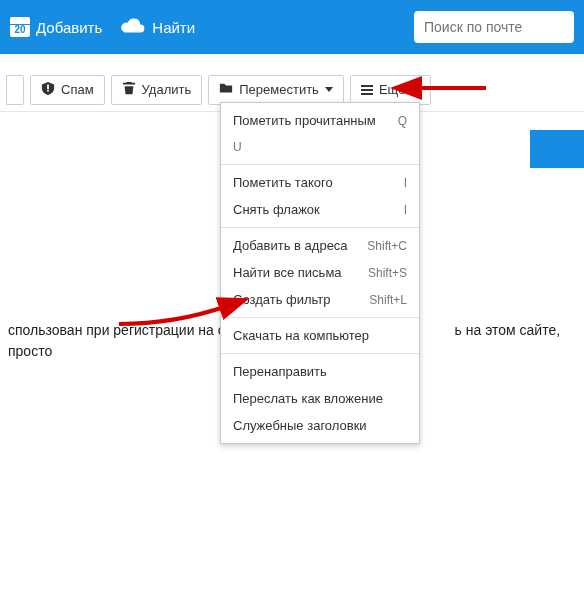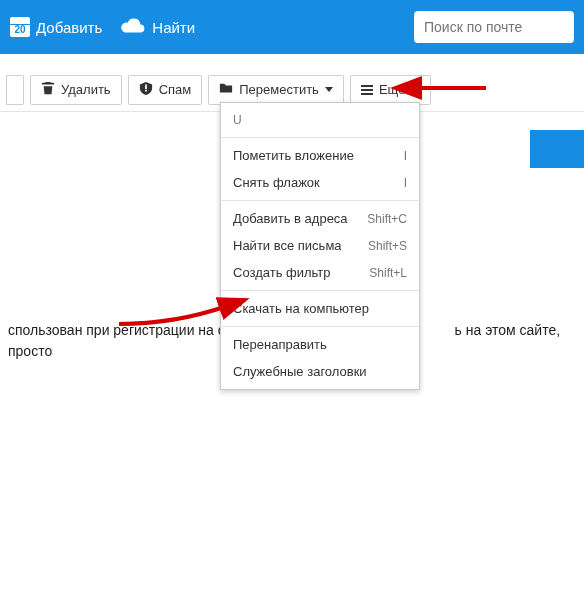--- a/index.html
+++ b/index.html
@@ -92,32 +92,32 @@
   </div>
 </div>
 
 <div class="toolbar">
   <button class="tbtn half-left">
     <span></span>
   </button>
   <button class="tbtn">
     <span>
       <svg viewBox="0 0 16 16" fill="#333">
-          <path d="M5 2V1h6v1h4v2H1V2h4zm-2 4h10l-1 9H4L3 6z"></path>
-        </svg>
-    </span>
-    <span>Удалить</span>
+          <path d="M8 1l7 3v4c0 4-3 7-7 8-4-1-7-4-7-8V4l7-3zm-1 3v5h2V4H7zm0 6v2h2v-2H7z"></path>
+        </svg>
+    </span>
+    <span>Спам</span>
   </button>
   <button class="tbtn">
     <span>
       <svg viewBox="0 0 16 16" fill="#333">
-          <path d="M8 1l7 3v4c0 4-3 7-7 8-4-1-7-4-7-8V4l7-3zm-1 3v5h2V4H7zm0 6v2h2v-2H7z"></path>
-        </svg>
-    </span>
-    <span>Спам</span>
+          <path d="M5 2V1h6v1h4v2H1V2h4zm-2 4h10l-1 9H4L3 6z"></path>
+        </svg>
+    </span>
+    <span>Удалить</span>
   </button>
   <button class="tbtn">
     <span>
       <svg viewBox="0 0 16 16" fill="#333">
           <path d="M1 3h5l2 2h7v8H1V3z"></path>
         </svg>
     </span>
     <span>Переместить</span>
     <span class="caret"></span>
   </button>
@@ -129,25 +129,29 @@
       </span>
     <span>Ещё</span>
     <span class="caret"></span>
   </button>
 </div>
 
 <div class="body-band"></div>
 
 <div class="menu" id="menu">
     <div class="mi">
+      <span>Пометить прочитанным</span>
+      <span class="short">Q</span>
+    </div>
+    <div class="mi">
       <span class="short">U</span>
     </div>
     <hr>
     <div class="mi">
-      <span>Пометить вложение</span>
+      <span>Пометить такого</span>
       <span class="short">I</span>
     </div>
     <div class="mi">
       <span>Снять флажок</span>
       <span class="short">I</span>
     </div>
     <hr>
     <div class="mi">
       <span>Добавить в адреса</span>
       <span class="short">Shift+C</span>
@@ -161,20 +165,24 @@
       <span class="short">Shift+L</span>
     </div>
     <hr>
     <div class="mi">
       <span>Скачать на компьютер</span>
       <span class="short"></span>
     </div>
     <hr>
     <div class="mi">
       <span>Перенаправить</span>
+      <span class="short"></span>
+    </div>
+    <div class="mi">
+      <span>Переслать как вложение</span>
       <span class="short"></span>
     </div>
     <div class="mi">
       <span>Служебные заголовки</span>
       <span class="short"></span>
     </div>
   </div>
 
 <div class="body-area">
   <span>спользован при регистрации на сайт</span>

